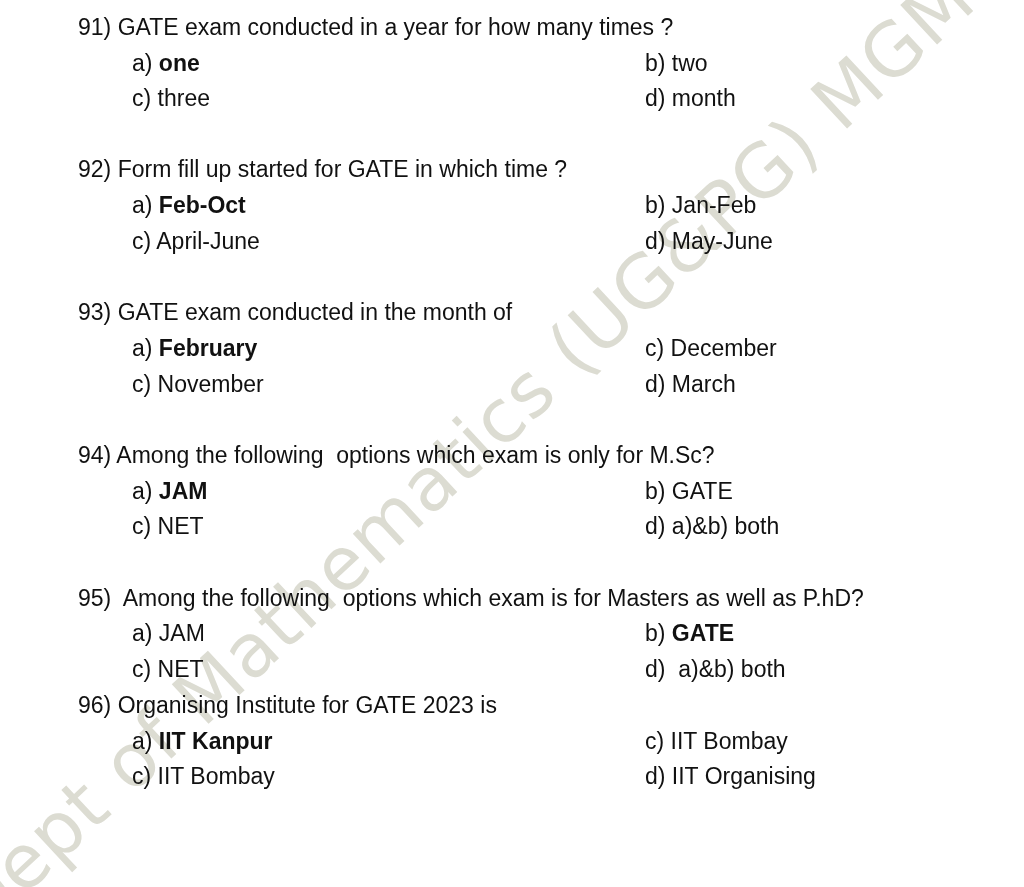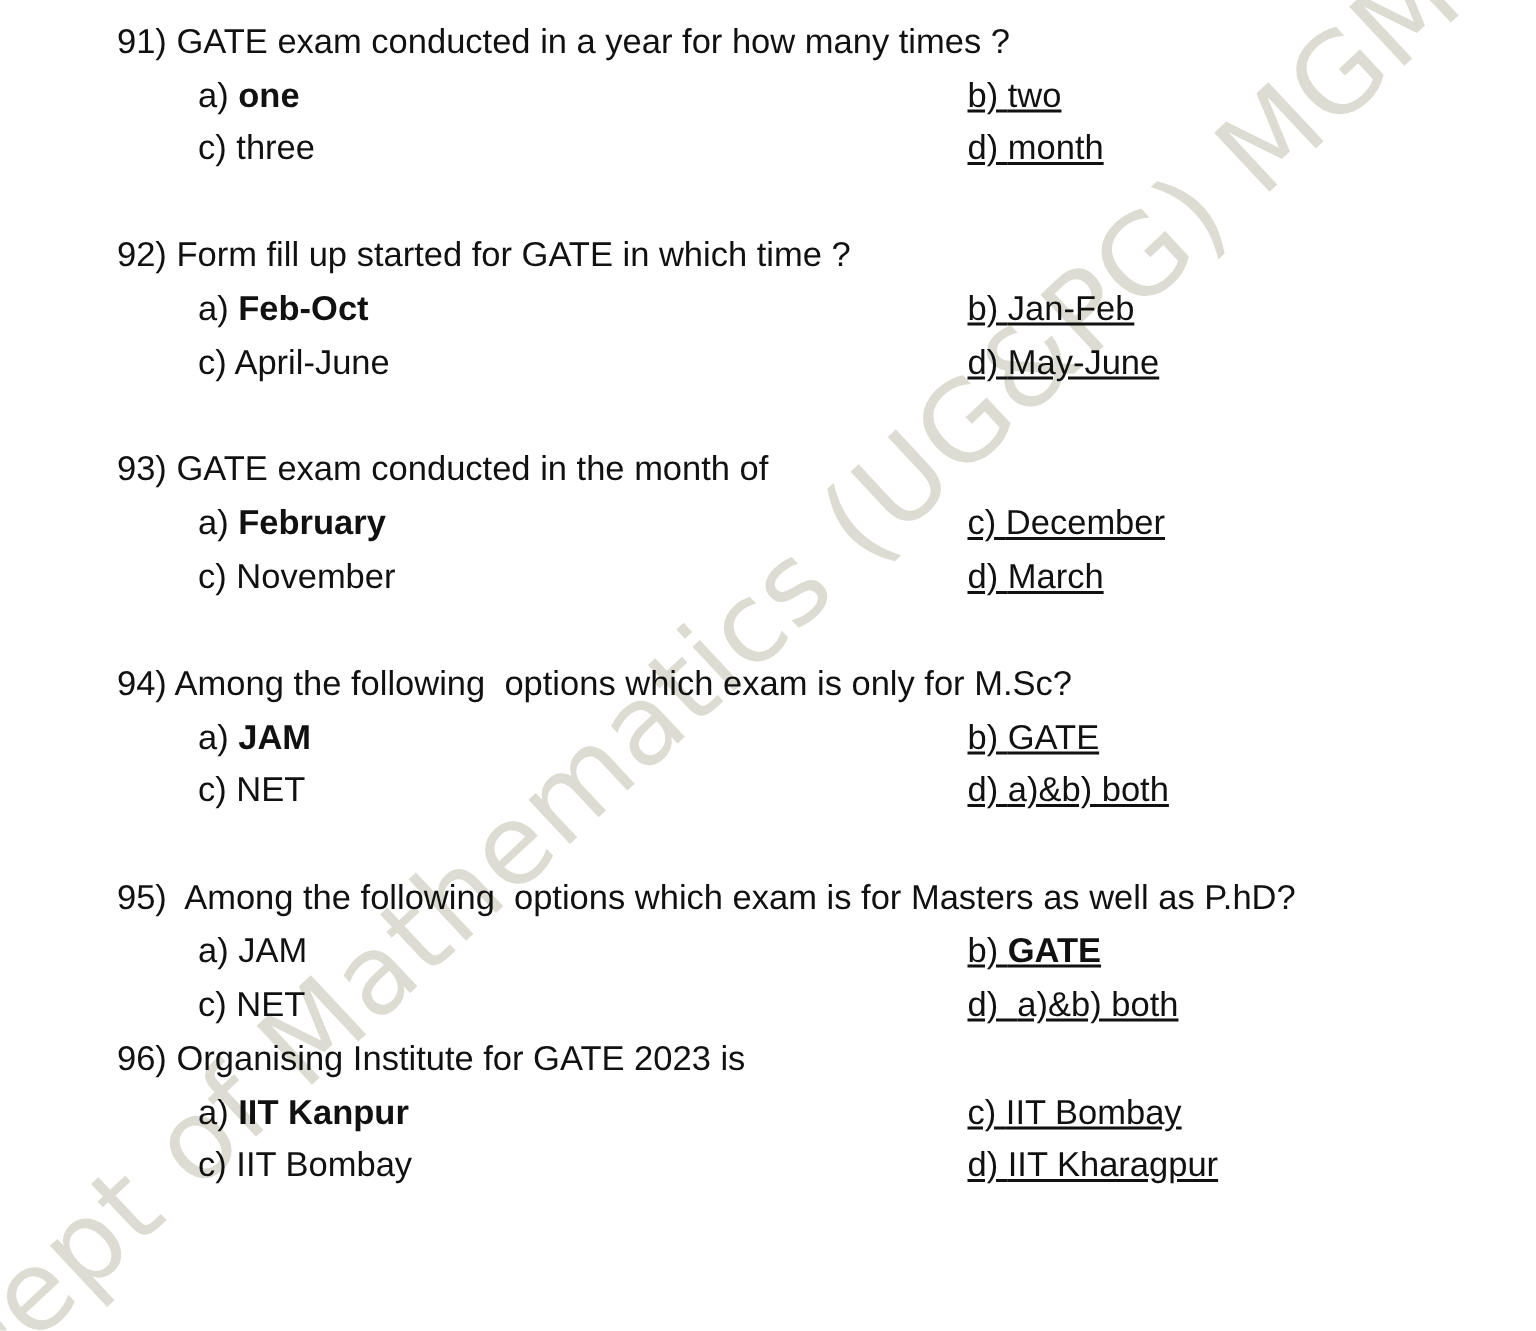--- a/index.html
+++ b/index.html
@@ -48,21 +48,21 @@
       white-space: pre;
       margin-left: 48px;
     }
     .opt {
       position: absolute;
       font-size: 23px;
       line-height: 28px;
       white-space: pre;
     }
     .opt.left { left: 132px; }
-    .opt.right { left: 645px; text-decoration: underline; }
+    .opt.right { left: 645px; }
     .opt .ans { font-weight: bold; }
   </style>
 </head>
 <body>
 
 <div class="page">
 
   <div class="watermark">Dept of Mathematics (UG&amp;PG) MGM</div>
 
   <div class="content">
@@ -94,16 +94,16 @@
     <div class="question" style="top:584px">95)  Among the following  options which exam is for Masters as well as P.hD?</div>
     <div class="opt left" style="top:619px"><span>a) </span><span>JAM</span></div>
     <div class="opt right" style="top:619px"><span>b) </span><span class="ans">GATE</span></div>
     <div class="opt left" style="top:655px"><span>c) </span><span>NET</span></div>
     <div class="opt right" style="top:655px"><span>d)  </span><span>a)&amp;b) both</span></div>
 
     <div class="question" style="top:691px">96) Organising Institute for GATE 2023 is</div>
     <div class="opt left" style="top:727px"><span>a) </span><span class="ans">IIT Kanpur</span></div>
     <div class="opt right" style="top:727px"><span>c) </span><span>IIT Bombay</span></div>
     <div class="opt left" style="top:762px"><span>c) </span><span>IIT Bombay</span></div>
-    <div class="opt right" style="top:762px"><span>d) </span><span>IIT Kharagpur</span></div>
+    <div class="opt right" style="top:762px"><span>d) </span><span>IIT Organising</span></div>
 
   </div>
 </div>
 
 </body></html>

